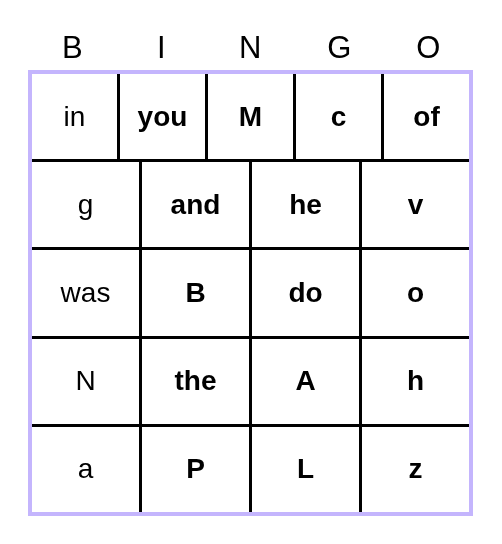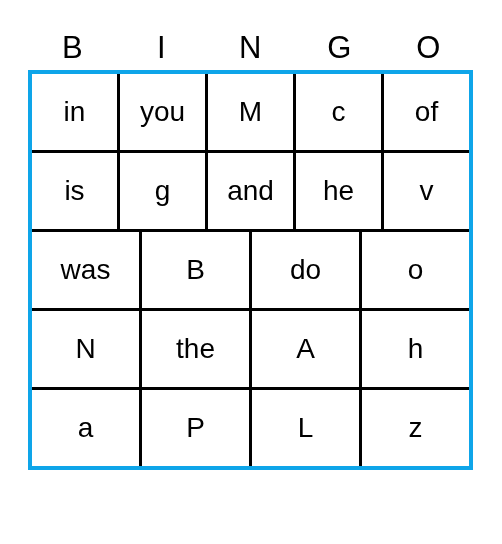--- a/index.html
+++ b/index.html
@@ -42,23 +42,23 @@
     color: #000000;
     letter-spacing: 0.5px;
   }
 
   
   #grid {
     position: absolute;
     left: 28px;
     top: 70px;
     width: 445px;
-    height: 400px;
+    height: 446px;
     box-sizing: border-box;
-    border: 4px solid #0ea5e9;
+    border: 4px solid #c4b5fd;
     display: flex;
     flex-direction: column;
     background: #ffffff;
   }
   .grid-row {
     flex: 1 1 0;
     display: flex;
     min-height: 0;
   }
   .grid-row + .grid-row {
@@ -68,20 +68,21 @@
     flex: 1 1 0;
     min-width: 0;
     display: flex;
     align-items: center;
     justify-content: center;
     box-sizing: border-box;
     background: #ffffff;
   }
   .grid-cell + .grid-cell {
     border-left: 3px solid #000000;
+    font-weight: bold;
   }
   .cell-text {
     font-size: 28px;
     line-height: 30px;
     text-align: center;
     white-space: nowrap;
     color: #000000;
   }
   .cell-free .cell-text {
     font-size: 25px;
@@ -114,23 +115,20 @@
         </div>
       <div class="grid-cell">
           <span class="cell-text">c</span>
         </div>
       <div class="grid-cell">
           <span class="cell-text">of</span>
         </div>
     </div>
 
     <div class="grid-row">
-      <div class="grid-cell">
-          <span class="cell-text">is</span>
-        </div>
       <div class="grid-cell">
           <span class="cell-text">g</span>
         </div>
       <div class="grid-cell">
           <span class="cell-text">and</span>
         </div>
       <div class="grid-cell">
           <span class="cell-text">he</span>
         </div>
       <div class="grid-cell">

